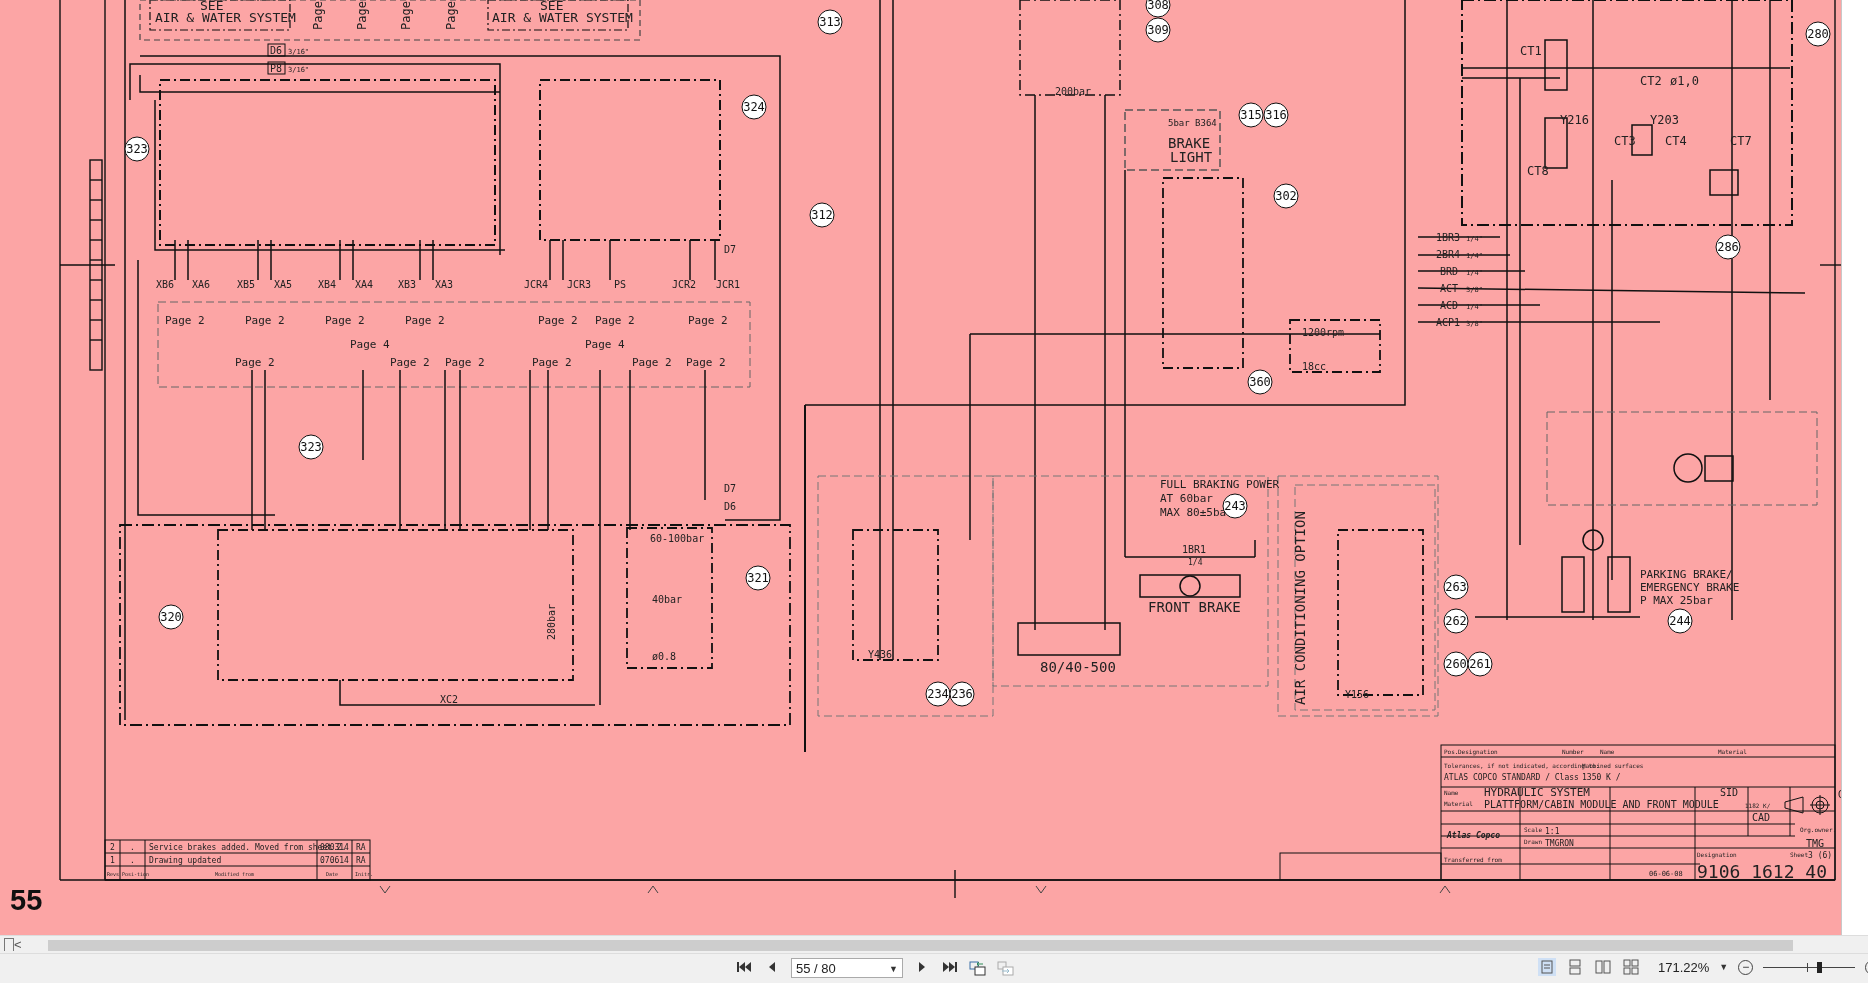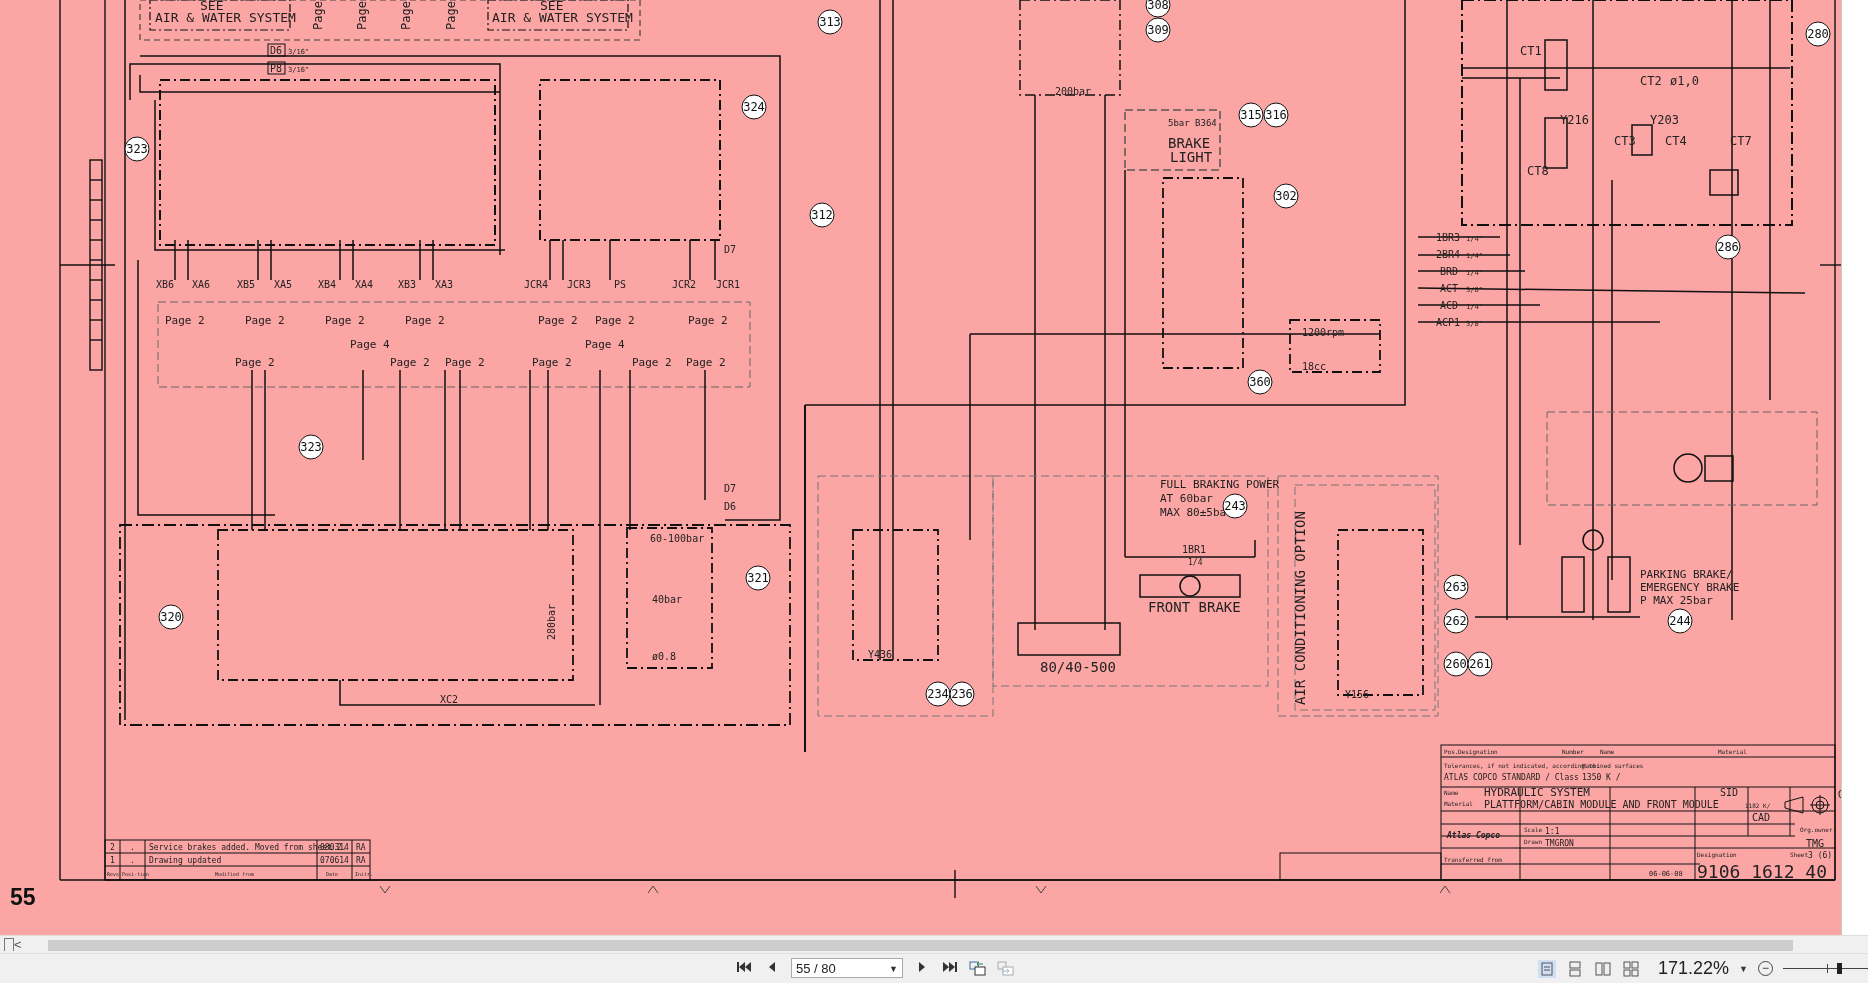--- a/index.html
+++ b/index.html
@@ -1,33 +1,33 @@
 <!DOCTYPE html>
 <html><head>
 <meta charset="utf-8">
 <style>
   html,body{margin:0;padding:0;}
   body{width:1868px;height:983px;overflow:hidden;background:#f0f0f0;font-family:"Liberation Sans",sans-serif;position:relative;}
   .viewer{position:absolute;left:0;top:0;width:1868px;height:935px;background:#fca5a5;overflow:hidden;}
   .vscroll-strip{position:absolute;right:0;top:0;width:26px;height:935px;background:#fff;border-left:1px solid #c8c8c8;}
-  .page-number{position:absolute;left:10px;top:884px;font-family:"Liberation Sans",sans-serif;font-weight:bold;font-size:23px;color:#111;}
+  .page-number{position:absolute;left:10px;top:884px;font-family:"Liberation Sans",sans-serif;font-weight:bold;font-size:29px;color:#111;}
   .hscroll{position:absolute;left:0;top:935px;width:1868px;height:18px;background:#f0f0f0;border-top:1px solid #ddd;}
   .hscroll .thumb{position:absolute;left:48px;top:4px;width:1745px;height:11px;background:#cdcdcd;}
   .hscroll .lbtn{position:absolute;left:14px;top:1px;font-size:13px;color:#555;}
   .hscroll .sq{position:absolute;left:4px;top:2px;width:8px;height:12px;border:1px solid #777;border-bottom:none;}
   .statusbar{position:absolute;left:0;top:953px;width:1868px;height:30px;background:#f0f0f0;border-top:1px solid #ddd;}
   .nav{position:absolute;left:735px;top:4px;display:flex;align-items:center;gap:10px;}
   .nav .btn{font-size:14px;color:#333;cursor:pointer;width:18px;text-align:center;}
   .pagebox{width:112px;height:20px;border:1px solid #aaa;background:#fff;font-size:13px;line-height:20px;padding-left:4px;position:relative;box-sizing:border-box;color:#222;}
   .pagebox .dd{position:absolute;right:4px;top:0;font-size:9px;color:#333;}
   .iconbtn{width:18px;height:16px;position:relative;}
   .right-tools{position:absolute;left:1538px;top:4px;display:flex;align-items:center;gap:10px;}
   .view-ic{width:18px;height:18px;display:flex;align-items:center;justify-content:center;}
   .view-ic.active{background:#cfe0f5;}
-  .zoomtxt{font-size:18px;color:#222;margin-left:8px;}
+  .zoomtxt{font-size:13px;color:#222;margin-left:8px;}
   .zoom-dd{font-size:9px;color:#333;}
   .zcirc{width:13px;height:13px;border:1px solid #444;border-radius:50%;font-size:12px;line-height:12px;text-align:center;color:#333;}
   .slider{width:92px;height:1px;background:#444;position:relative;}
   .slider .knob{position:absolute;left:54px;top:-5px;width:5px;height:11px;background:#222;}
   .slider .tick{position:absolute;left:44px;top:-4px;width:1px;height:9px;background:#444;}
   svg text{font-family:"DejaVu Sans Mono","Liberation Mono",monospace;}
 </style>
 </head>
 <body>
 

